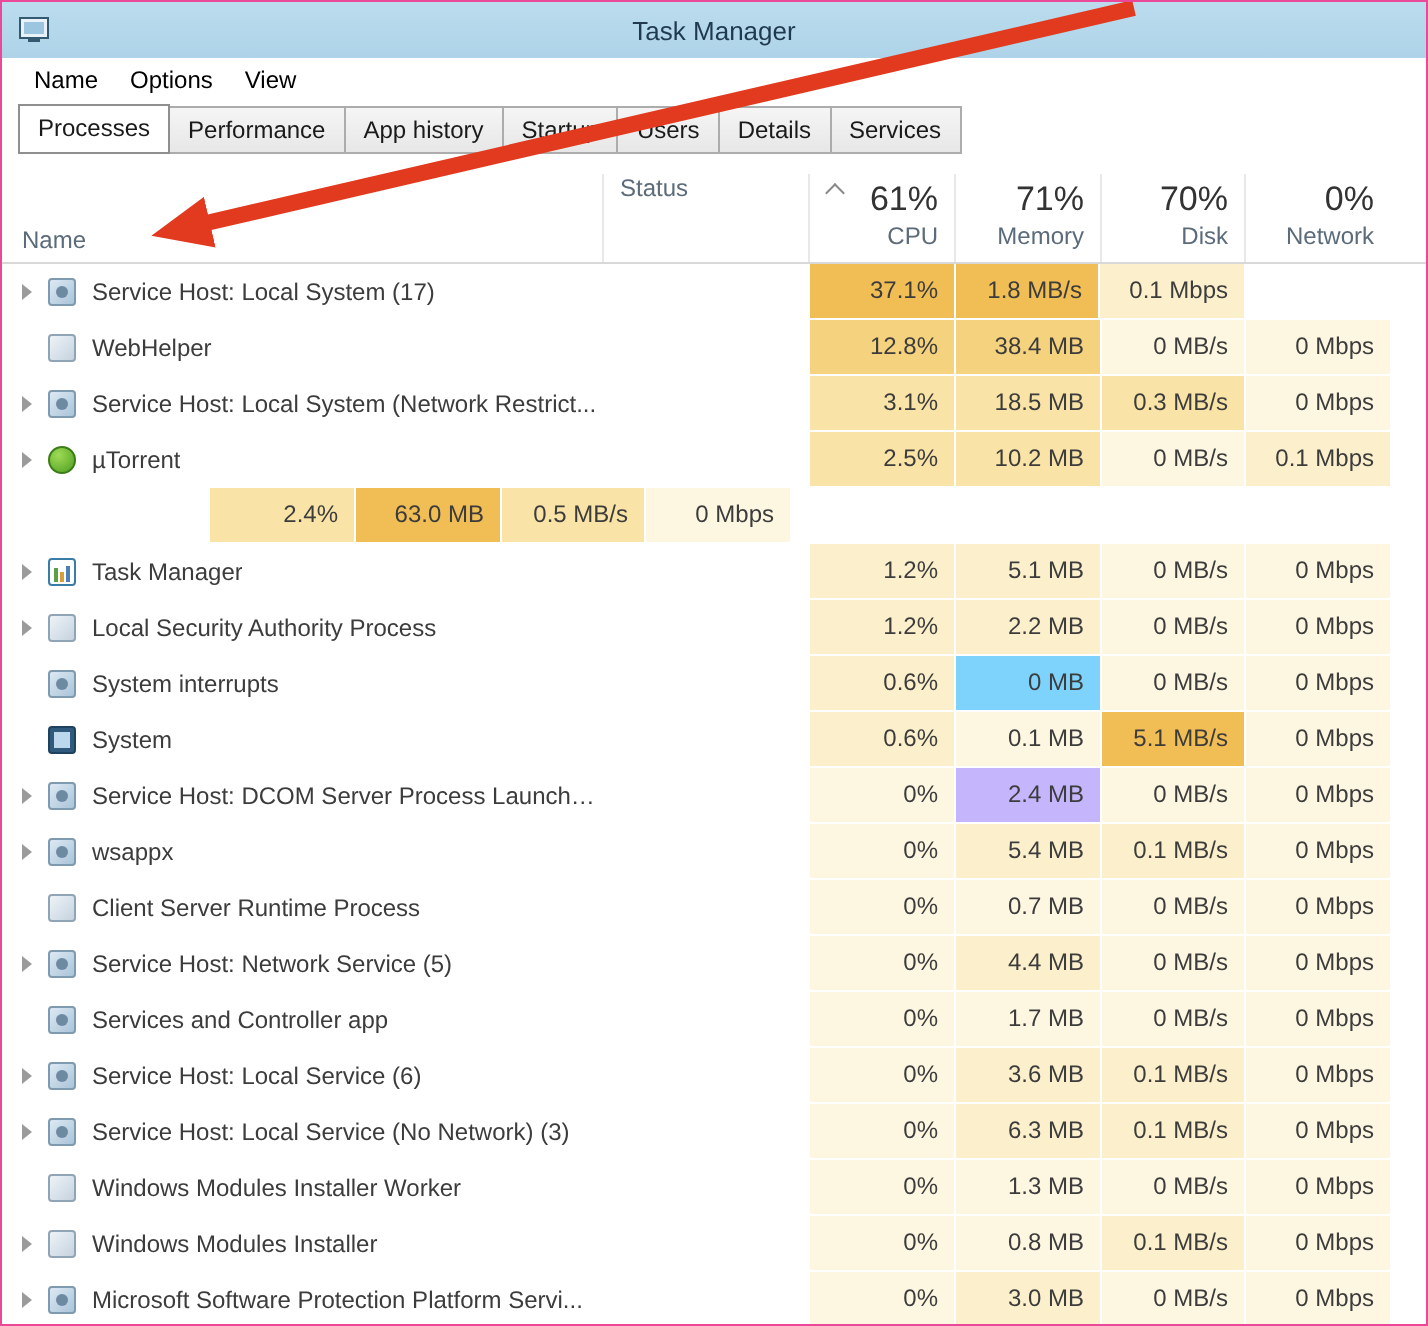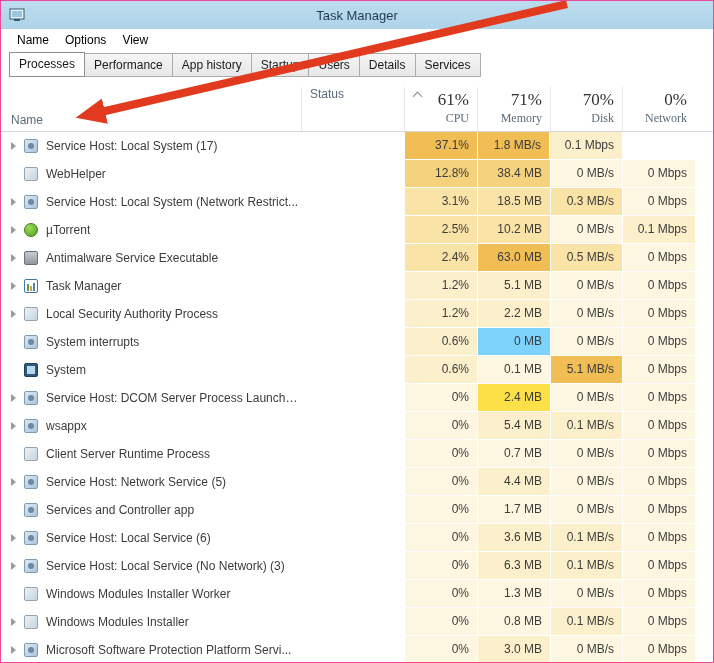--- a/index.html
+++ b/index.html
@@ -17,21 +17,21 @@
 
   
   .tabs{height:26px;display:flex;align-items:flex-end;padding-left:8px;background:#fff;}
   .tab{font-size:12px;color:#1a1a1a;background:linear-gradient(#f5f5f5,#e7e7e7);border:1px solid #acacac;padding:4px 9px;margin-right:-1px;position:relative;cursor:default;white-space:nowrap;}
   .tab.active{background:#fff;border-color:#8f8f8f;z-index:2;padding-bottom:5px;}
 
   
   .grid-header{margin-top:10px;height:45px;display:flex;border-bottom:1px solid #d8d8d8;box-sizing:border-box;background:#fff;}
   .h-name{width:300px;box-sizing:border-box;display:flex;align-items:flex-end;padding:0 0 4px 10px;font-size:12px;color:#5b6b7a;}
   .h-status{width:103px;box-sizing:border-box;display:flex;align-items:flex-start;padding:0 0 4px 8px;font-size:12px;color:#5b6b7a;border-left:1px solid #e8e8e8;}
-  .mhead{box-sizing:border-box;border-left:1px solid #e8e8e8;text-align:right;padding:3px 8px 0 0;position:relative;font-family:Liberation Serif, serif;}
+  .mhead{box-sizing:border-box;border-left:1px solid #e8e8e8;text-align:right;padding:3px 8px 0 0;position:relative;}
   .mhead .pct{font-size:17px;color:#333;line-height:20px;}
   .mhead .mlabel{font-size:12px;color:#5b6b7a;margin-top:1px;}
   .w-cpu{width:73px}.w-mem{width:73px}.w-disk{width:72px}.w-net{width:73px}
   .sort-caret{position:absolute;left:9px;top:6px;width:6px;height:6px;border-left:1px solid #8a8a8a;border-top:1px solid #8a8a8a;transform:rotate(45deg);}
   .h-scrollpad{flex:1;}
 
   
   .plist{background:#fff;}
   .prow{display:flex;height:28px;align-items:stretch;}
   .name-cell{width:300px;box-sizing:border-box;display:flex;align-items:center;padding-left:6px;overflow:hidden;}
@@ -155,25 +155,20 @@
       <span class="picon picon-utorrent"></span>
       <span class="pname">µTorrent</span>
     </div>
     <div class="status-cell"></div>
     <div class="heatcell w-cpu" style="background: rgb(249, 227, 166);">2.5%</div>
     <div class="heatcell w-mem" style="background: rgb(249, 227, 166);">10.2 MB</div>
     <div class="heatcell w-disk" style="background: rgb(253, 247, 226);">0 MB/s</div>
     <div class="heatcell w-net" style="background: rgb(252, 240, 204);">0.1 Mbps</div>
   </div>
       <div class="prow">
-    <div class="name-cell">
-      <span class="tri" style="visibility: visible;"></span>
-      <span class="picon picon-defender"></span>
-      <span class="pname">Antimalware Service Executable</span>
-    </div>
     <div class="status-cell"></div>
     <div class="heatcell w-cpu" style="background: rgb(249, 227, 166);">2.4%</div>
     <div class="heatcell w-mem" style="background: rgb(241, 189, 85);">63.0 MB</div>
     <div class="heatcell w-disk" style="background: rgb(249, 227, 166);">0.5 MB/s</div>
     <div class="heatcell w-net" style="background: rgb(253, 247, 226);">0 Mbps</div>
   </div>
       <div class="prow">
     <div class="name-cell">
       <span class="tri" style="visibility: visible;"></span>
       <span class="picon picon-taskmgr"></span>
@@ -222,21 +217,21 @@
     <div class="heatcell w-net" style="background: rgb(253, 247, 226);">0 Mbps</div>
   </div>
       <div class="prow">
     <div class="name-cell">
       <span class="tri" style="visibility: visible;"></span>
       <span class="picon picon-service"></span>
       <span class="pname">Service Host: DCOM Server Process Launcher...</span>
     </div>
     <div class="status-cell"></div>
     <div class="heatcell w-cpu" style="background: rgb(253, 247, 226);">0%</div>
-    <div class="heatcell w-mem" style="background: #fde047;">2.4 MB</div>
+    <div class="heatcell w-mem" style="background: #c4b5fd;">2.4 MB</div>
     <div class="heatcell w-disk" style="background: rgb(253, 247, 226);">0 MB/s</div>
     <div class="heatcell w-net" style="background: rgb(253, 247, 226);">0 Mbps</div>
   </div>
       <div class="prow">
     <div class="name-cell">
       <span class="tri" style="visibility: visible;"></span>
       <span class="picon picon-service"></span>
       <span class="pname">wsappx</span>
     </div>
     <div class="status-cell"></div>

